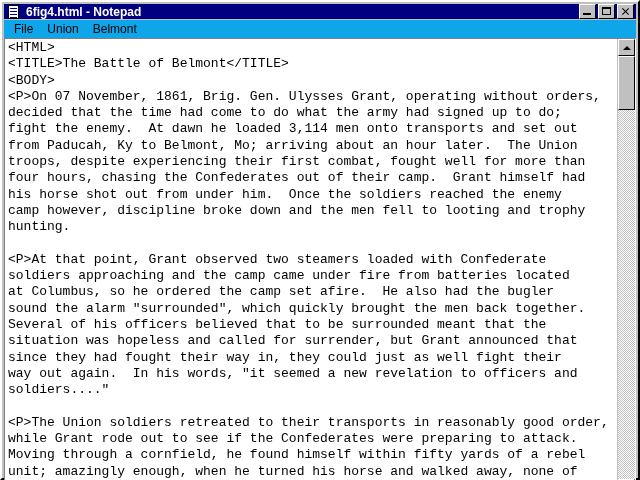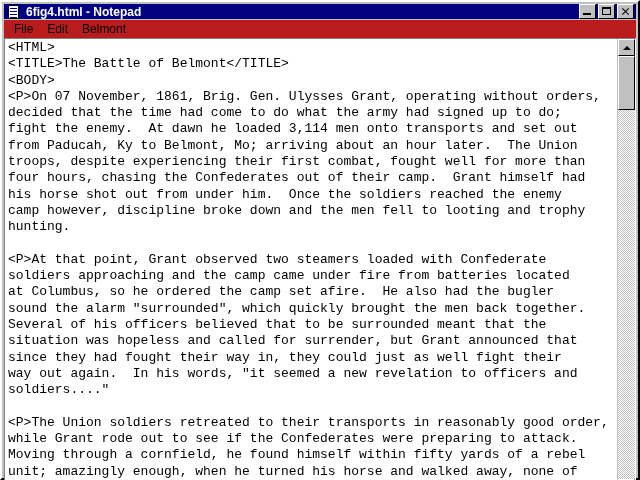--- a/index.html
+++ b/index.html
@@ -116,21 +116,21 @@
   .tbtn.close .x2 { transform: rotate(-45deg); }
 
   
   .menubar {
     height: 20px;
     display: flex;
     align-items: center;
     padding-left: 3px;
     margin: 1px 2px 0 2px;
     box-sizing: border-box;
-    background: #b91c1c;
+    background: #0ea5e9;
   }
   .menu-item {
     padding: 2px 7px 2px 7px;
     font-family: "Liberation Sans", sans-serif;
     font-size: 12px;
     color: #000000;
     cursor: default;
     line-height: 14px;
   }
 
@@ -246,21 +246,21 @@
         </span>
       <span class="tbtn close">
           <span class="x1"></span>
           <span class="x2"></span>
         </span>
     </span>
   </div>
 
   <div class="menubar">
     <span class="menu-item">File</span>
-    <span class="menu-item">Edit</span>
+    <span class="menu-item">Union</span>
     <span class="menu-item">Belmont</span>
   </div>
 
   <div class="client">
     <div class="text-row">
       <div class="textarea">
         <pre>&lt;HTML&gt;
 &lt;TITLE&gt;The Battle of Belmont&lt;/TITLE&gt;
 &lt;BODY&gt;
 &lt;P&gt;On 07 November, 1861, Brig. Gen. Ulysses Grant, operating without orders,

